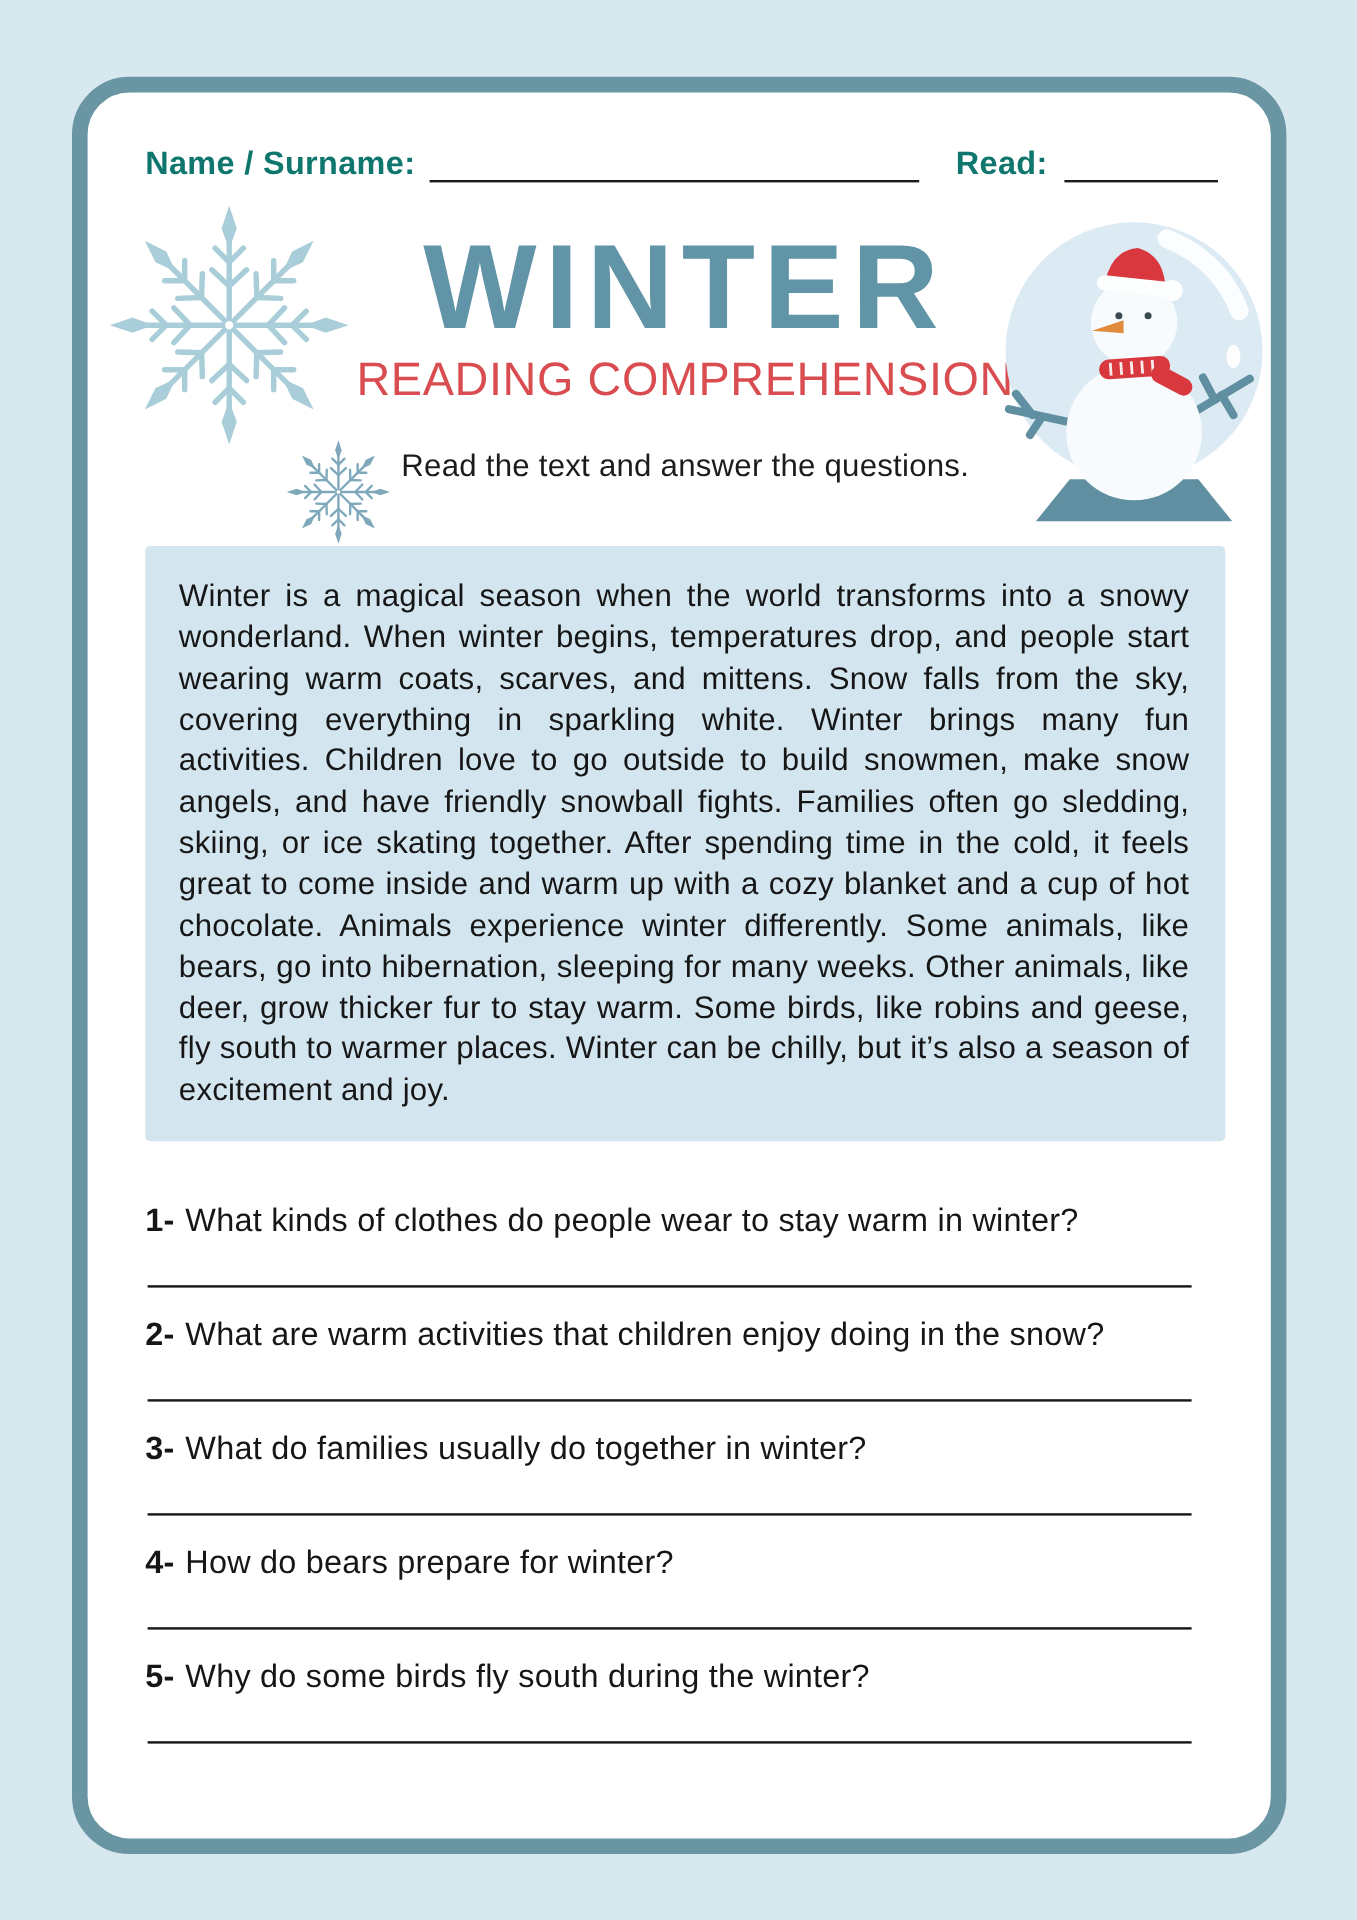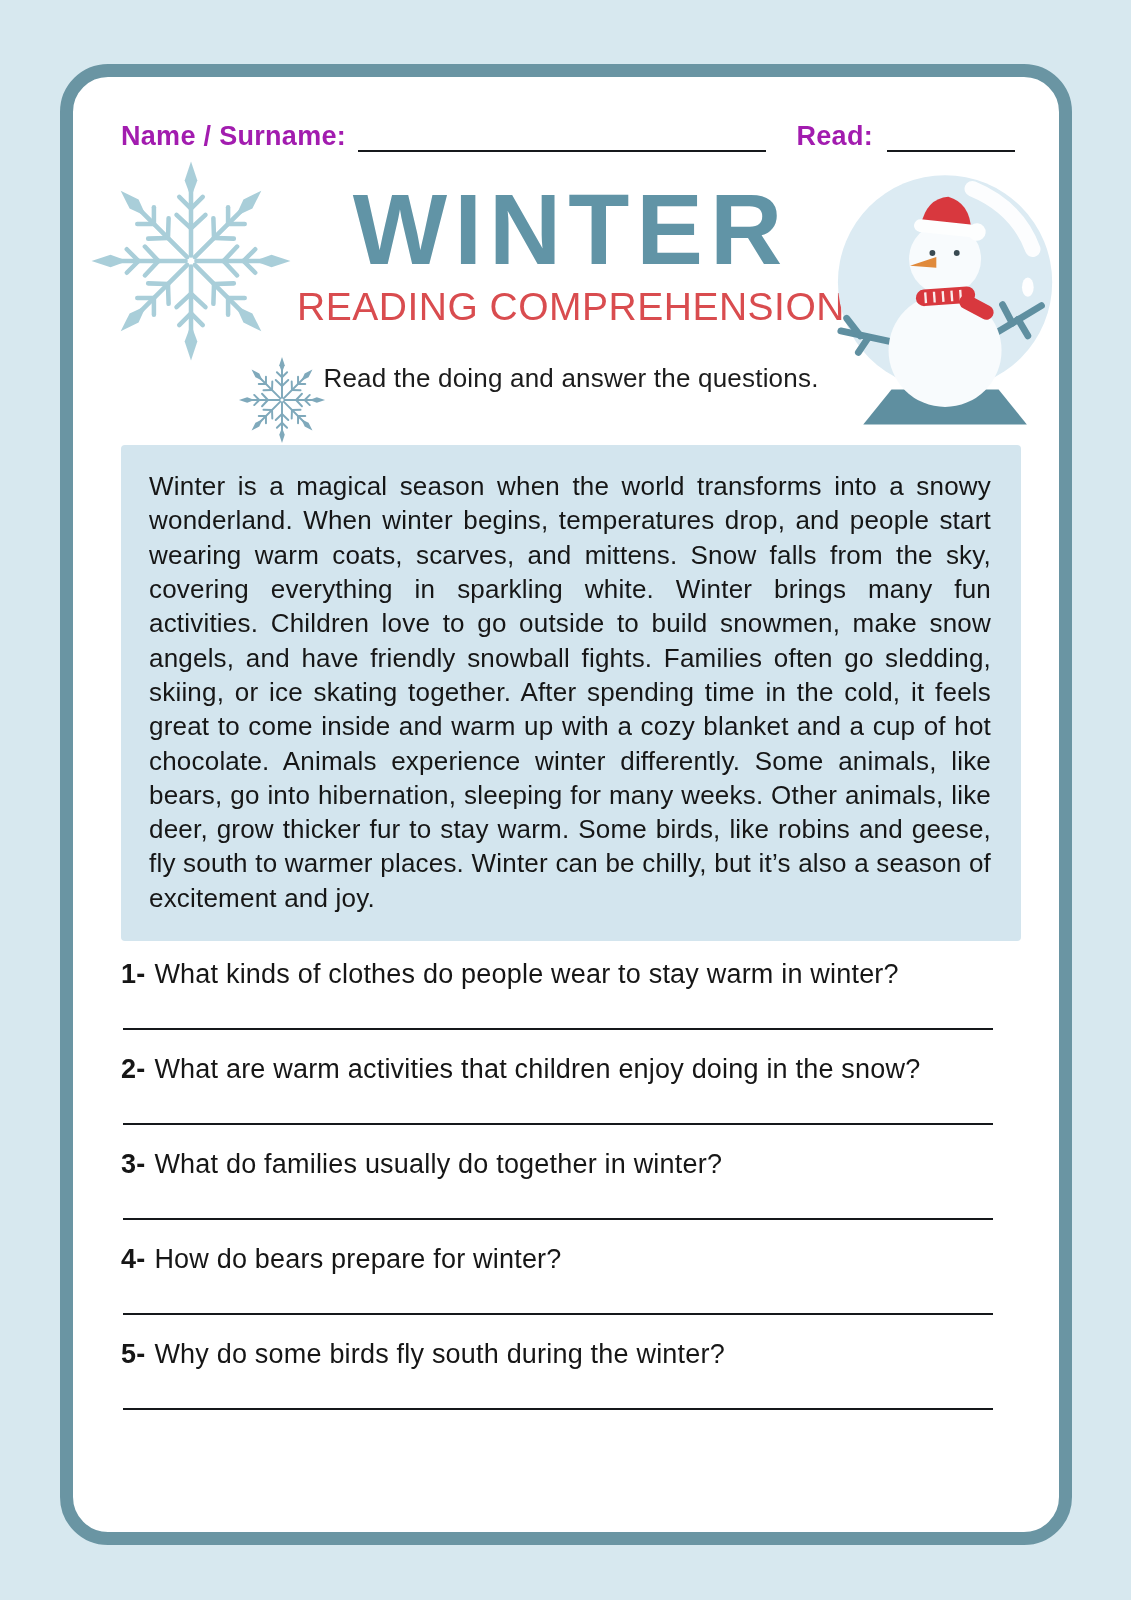--- a/index.html
+++ b/index.html
@@ -40,34 +40,34 @@
     position:relative;
     height:100%;
     padding:44px 38px 0 48px;
   }
   
   .header-row{
     display:flex;
     align-items:flex-end;
     font-size:27px;
     font-weight:600;
-    color:#a21caf;
+    color:#0f766e;
     letter-spacing:0.3px;
   }
   .write-line{
     border-bottom:2.5px solid #17191c;
     height:28px;
   }
   .name-line{flex:1;margin-left:12px;margin-right:30px;}
   .date-line{width:128px;margin-left:14px;margin-right:6px;}
   
   .title-section{
     position:relative;
     height:266px;
-    margin-top:23px;
+    margin-top:33px;
   }
   .title-center{
     text-align:center;
     padding-top:4px;
   }
   .main-title{
     font-size:100px;
     font-weight:800;
     letter-spacing:7px;
     line-height:1.0;
@@ -107,21 +107,21 @@
     background:var(--passage-bg);
     border-radius:4px;
     padding:24px 30px 26px 28px;
     font-size:26px;
     line-height:1.32;
     letter-spacing:0.2px;
     text-align:justify;
     color:#161616;
   }
   
-  .questions{margin-top:18px;}
+  .questions{margin-top:51px;}
   .question-row{
     font-size:27px;
     color:#161616;
     letter-spacing:0.2px;
   }
   .q-num{font-weight:800;margin-right:9px;}
   .answer-line{
     border-bottom:2.5px solid #15181b;
     margin:38px 28px 24px 2px;
     height:0;
@@ -213,21 +213,21 @@
               <line x1="129" y1="135" x2="129" y2="146"></line>
             </g>
           </g>
           <rect x="128" y="138" width="38" height="15" rx="7.5" transform="rotate(28 134 145)" style="fill:var(--santa-red)"></rect>
         </g>
       </svg>
 
       <div class="title-center">
         <div class="main-title">WINTER</div>
         <div class="sub-title">READING COMPREHENSION</div>
-        <div class="instruction">Read the doing and answer the questions.</div>
+        <div class="instruction">Read the text and answer the questions.</div>
       </div>
     </div>
 
     <div class="passage-box">
       <span>Winter is a magical season when the world transforms into a snowy wonderland. When winter begins, temperatures drop, and people start wearing warm coats, scarves, and mittens. Snow falls from the sky, covering everything in sparkling white. Winter brings many fun activities. Children love to go outside to build snowmen, make snow angels, and have friendly snowball fights. Families often go sledding, skiing, or ice skating together. After spending time in the cold, it feels great to come inside and warm up with a cozy blanket and a cup of hot chocolate. Animals experience winter differently. Some animals, like bears, go into hibernation, sleeping for many weeks. Other animals, like deer, grow thicker fur to stay warm. Some birds, like robins and geese, fly south to warmer places. Winter can be chilly, but it’s also a season of excitement and joy.</span>
     </div>
 
     <div class="questions">
 
       <div>

